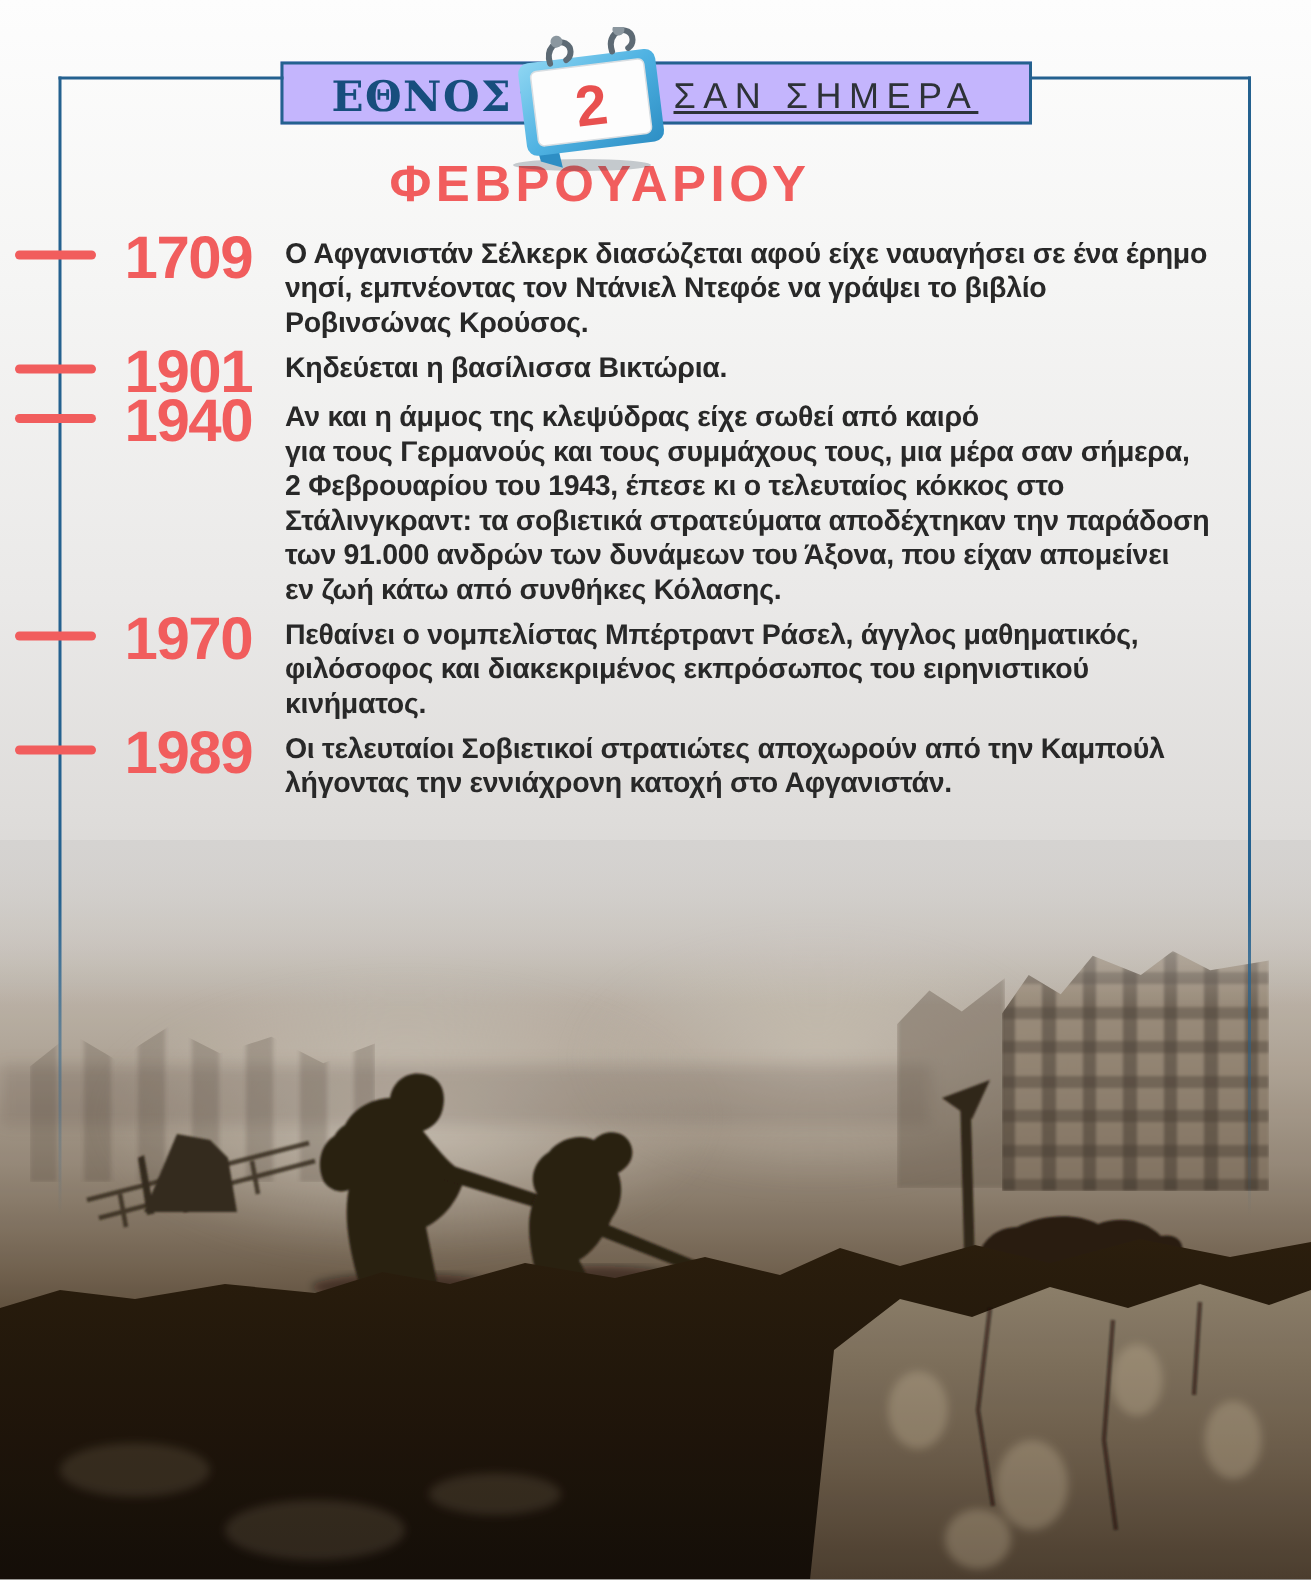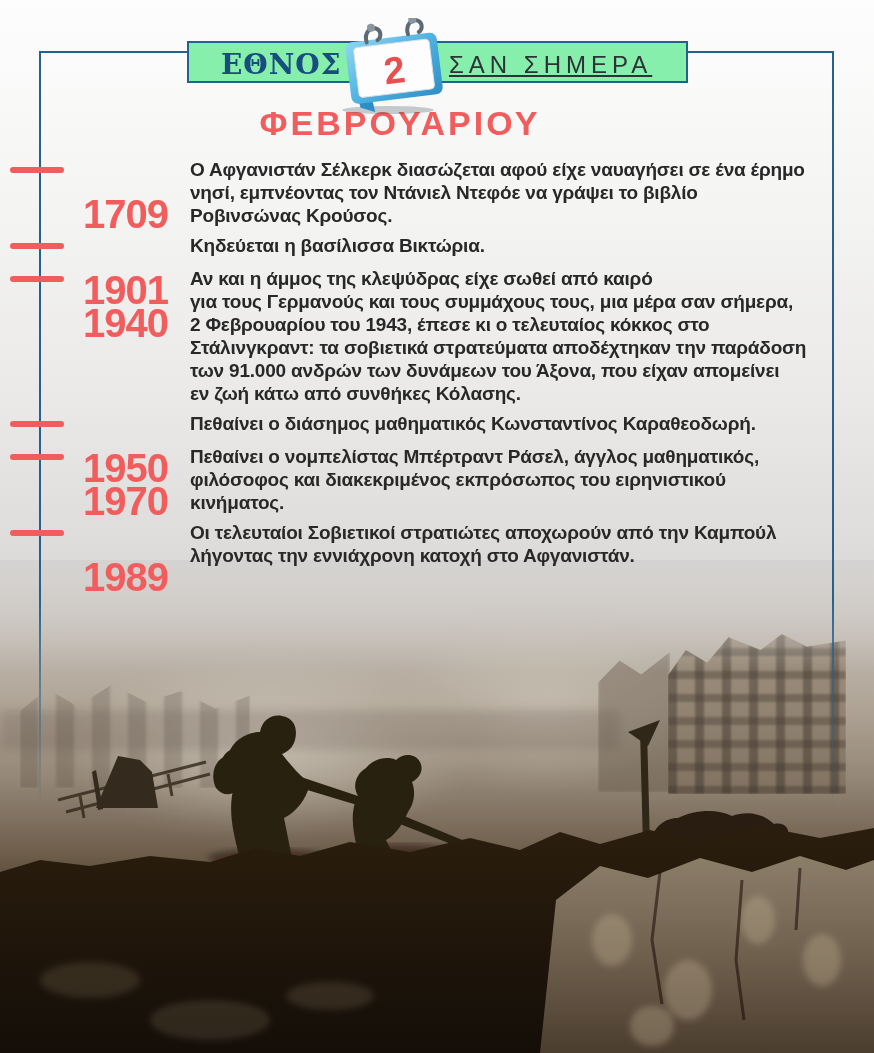--- a/index.html
+++ b/index.html
@@ -21,21 +21,21 @@
   .h-line.left{left:39px;width:150px;}
   .h-line.right{left:686px;width:148px;}
   .v-line{position:absolute;top:51px;width:2px;height:760px;z-index:6;
     background:linear-gradient(180deg,var(--line-blue) 0%,var(--line-blue) 72%,rgba(36,97,143,0) 100%);}
   .v-line.left{left:39px;}
   .v-line.right{left:832px;}
 
   
   .header-box{
     position:absolute;left:187px;top:41px;width:501px;height:42px;
-    background:#86efac;border:2px solid var(--line-blue);z-index:5;
+    background:#c4b5fd;border:2px solid var(--line-blue);z-index:5;
   }
   .brand{
     position:absolute;left:32px;top:5px;
     font-family:"DejaVu Serif", serif;font-weight:bold;
     font-size:28px;letter-spacing:1px;color:var(--brand-navy);
   }
   .san-simera{
     position:absolute;left:260px;top:8px;
     font-size:24px;font-weight:400;letter-spacing:5px;color:#2d3237;text-decoration:underline;
   }
@@ -43,21 +43,21 @@
   .month-title{
     position:absolute;left:0;top:104px;width:800px;text-align:center;z-index:7;
     font-size:34px;font-weight:bold;letter-spacing:3px;color:var(--accent-red);
   }
 
   
   .events{position:absolute;left:0;top:158px;width:874px;z-index:9;}
   .event{position:relative;padding-left:190px;padding-right:10px;margin-bottom:7px;min-height:26px;}
   .event .year{
     position:absolute;left:0;top:-6px;width:168px;text-align:right;
-    font-size:40px;line-height:1;font-weight:bold;letter-spacing:-1px;color:var(--accent-red);margin-top:42px;
+    font-size:40px;line-height:1;font-weight:bold;letter-spacing:-1px;color:var(--accent-red);
   }
   .event .dash{
     position:absolute;left:10px;top:9px;width:54px;height:6px;border-radius:3px;
     background:var(--accent-red);
   }
   .event .etext{
     font-size:19px;line-height:23px;font-weight:bold;color:var(--text-dark);
     letter-spacing:-0.2px;white-space:pre-line;
   }
 
@@ -249,25 +249,20 @@
     <span class="year">1940</span>
     <div class="etext">Αν και η άμμος της κλεψύδρας είχε σωθεί από καιρό
 για τους Γερμανούς και τους συμμάχους τους, μια μέρα σαν σήμερα,
 2 Φεβρουαρίου του 1943, έπεσε κι ο τελευταίος κόκκος στο
 Στάλινγκραντ: τα σοβιετικά στρατεύματα αποδέχτηκαν την παράδοση
 των 91.000 ανδρών των δυνάμεων του Άξονα, που είχαν απομείνει
 εν ζωή κάτω από συνθήκες Κόλασης.</div>
   </div>
     <div class="event">
     <span class="dash"></span>
-    <span class="year">1950</span>
-    <div class="etext">Πεθαίνει ο διάσημος μαθηματικός Κωνσταντίνος Καραθεοδωρή.</div>
-  </div>
-    <div class="event">
-    <span class="dash"></span>
     <span class="year">1970</span>
     <div class="etext">Πεθαίνει ο νομπελίστας Μπέρτραντ Ράσελ, άγγλος μαθηματικός,
 φιλόσοφος και διακεκριμένος εκπρόσωπος του ειρηνιστικού
 κινήματος.</div>
   </div>
     <div class="event">
     <span class="dash"></span>
     <span class="year">1989</span>
     <div class="etext">Οι τελευταίοι Σοβιετικοί στρατιώτες αποχωρούν από την Καμπούλ
 λήγοντας την εννιάχρονη κατοχή στο Αφγανιστάν.</div>

